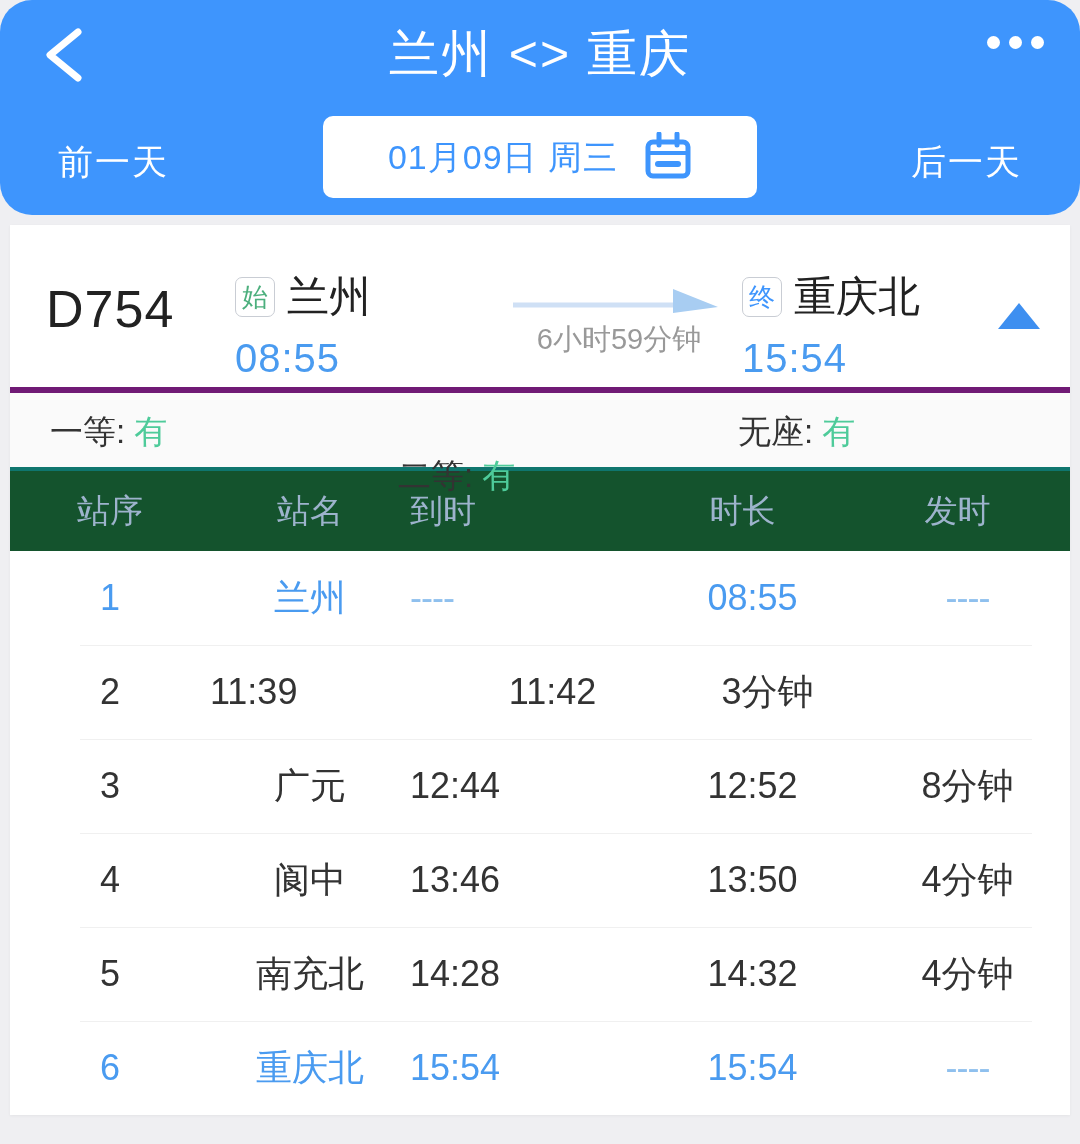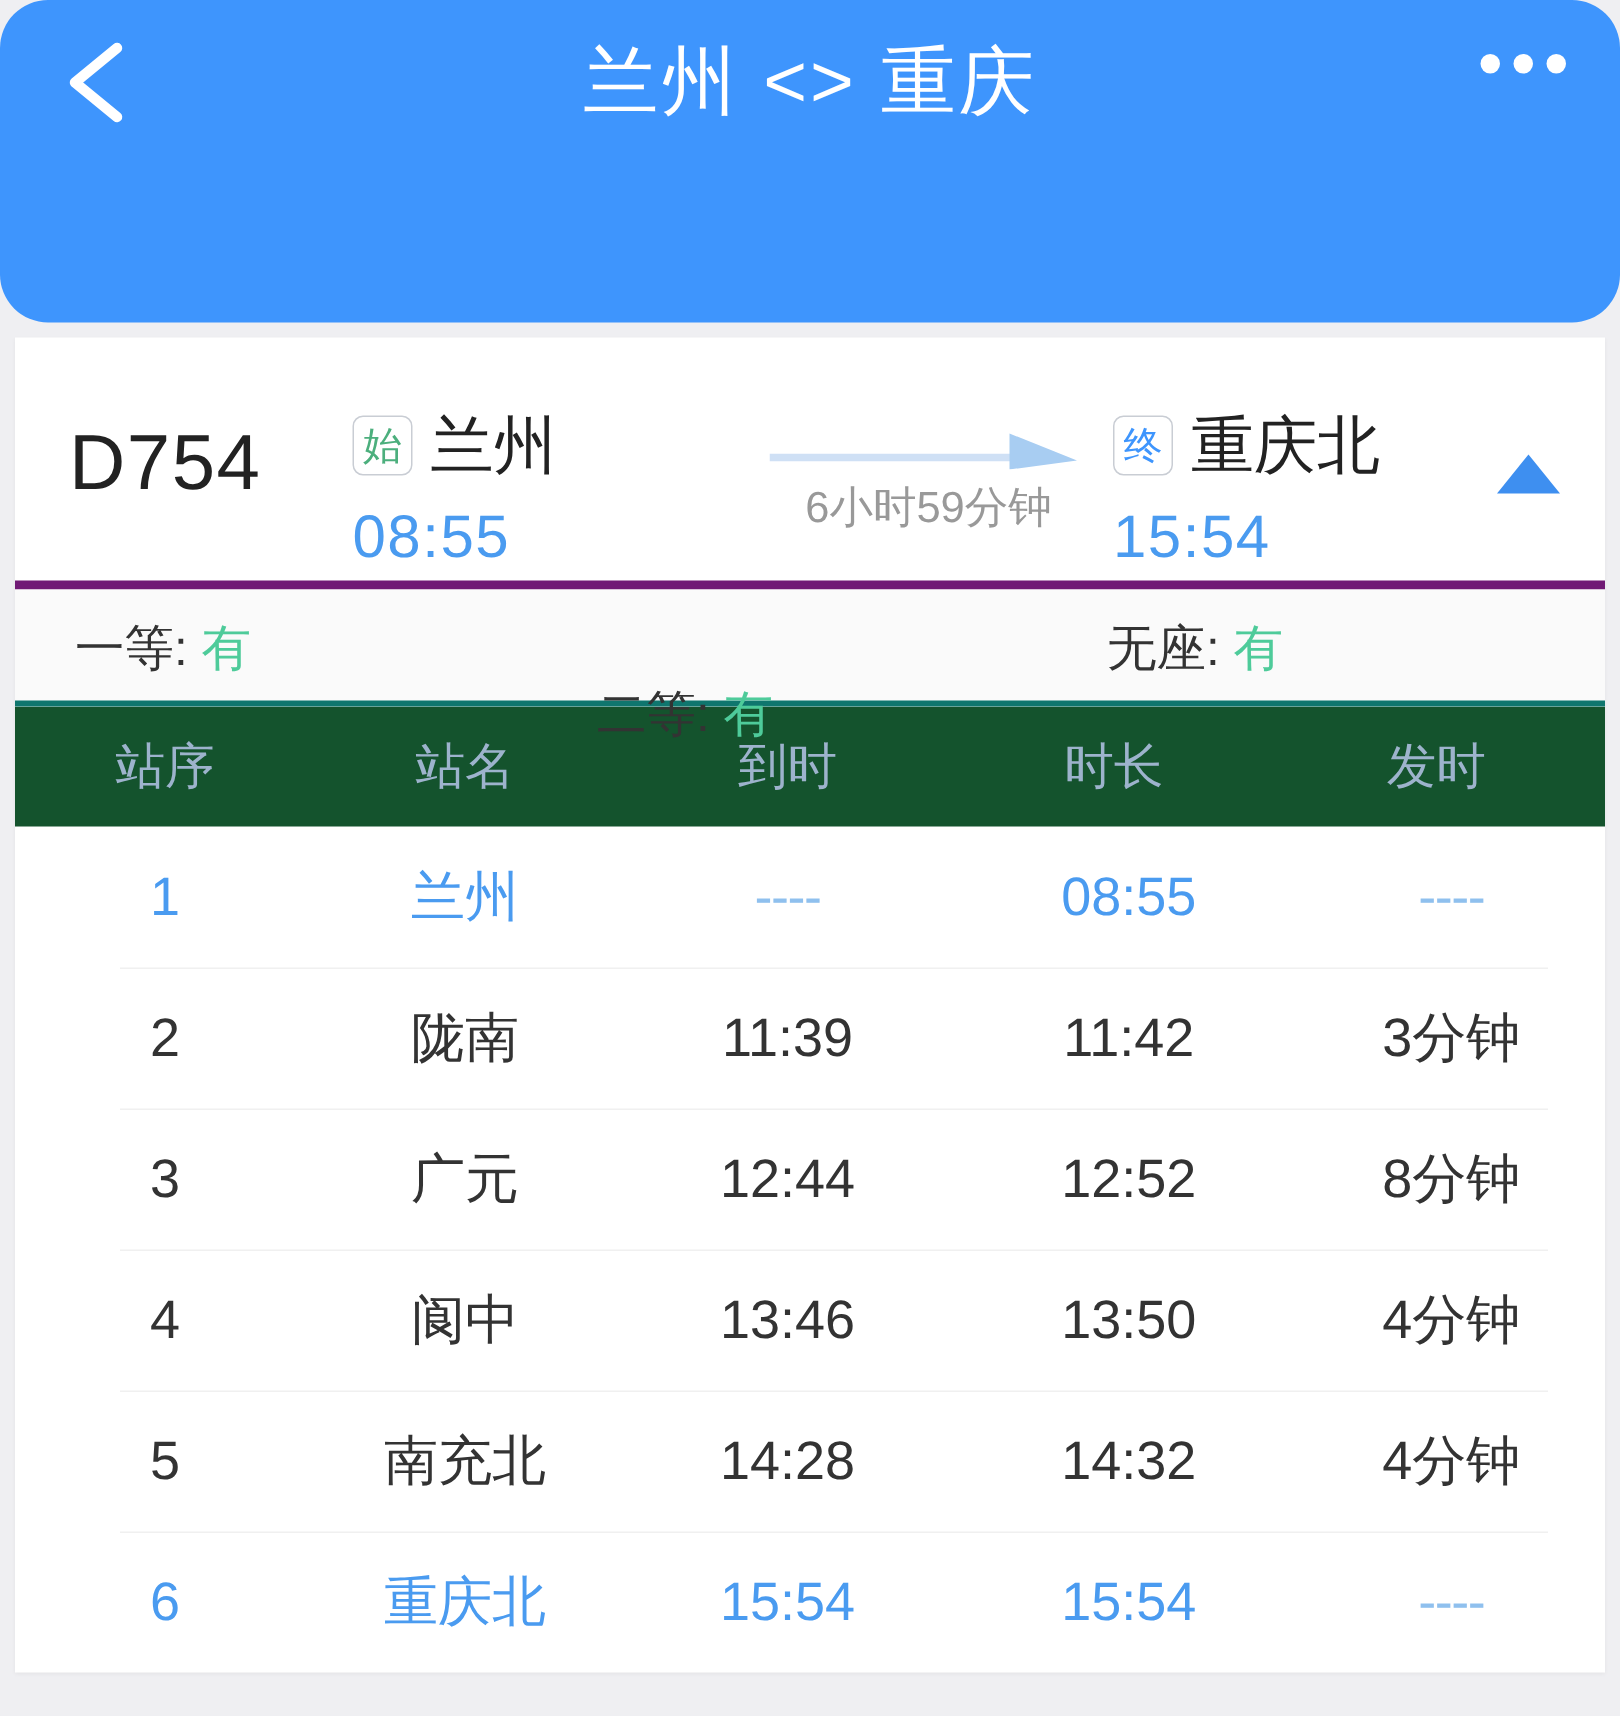--- a/index.html
+++ b/index.html
@@ -253,21 +253,21 @@
     line-height: 48px;
     white-space: nowrap;
   }
   .trow.highlight .td { color: #4a9bf0; }
   .trow .td.dash { color: #8fc0ee; letter-spacing: -1px; }
   .trow.highlight .td.dash { color: #8fc0ee; }
 
   
   .c-seq  { width: 200px; text-align: center; flex: none; }
   .c-name { width: 200px; text-align: center; flex: none; }
-  .c-arr  { width: 230px; text-align: center; flex: none; }
+  .c-arr  { width: 230px; text-align: left; flex: none; }
   .c-dep  { width: 225px; text-align: center; flex: none; }
   .c-dur  { width: 205px; text-align: center; flex: none; }
 </style>
 </head>
 <body>
 
 <div class="topbar">
 
   <div class="nav-row">
 
@@ -279,20 +279,37 @@
 
     <div class="page-title">兰州 &lt;&gt; 重庆</div>
 
     <div class="more-icon">
       <i></i>
       <i></i>
       <i></i>
     </div>
   </div>
 
+  <div class="date-row">
+
+    <div class="day-btn day-prev">前一天</div>
+
+    <div class="date-box">
+      <span class="date-text">01月09日 周三</span>
+      <svg class="cal-icon" width="48" height="50" viewBox="0 0 48 50">
+        <rect x="4" y="10" width="40" height="34" rx="5" ry="5" fill="none" stroke="#3e95fd" stroke-width="5"></rect>
+        <line x1="4" y1="21" x2="44" y2="21" stroke="#3e95fd" stroke-width="4"></line>
+        <line x1="15" y1="2" x2="15" y2="13" stroke="#3e95fd" stroke-width="5" stroke-linecap="round"></line>
+        <line x1="33" y1="2" x2="33" y2="13" stroke="#3e95fd" stroke-width="5" stroke-linecap="round"></line>
+        <line x1="14" y1="32" x2="34" y2="32" stroke="#3e95fd" stroke-width="6" stroke-linecap="round"></line>
+      </svg>
+    </div>
+
+    <div class="day-btn day-next">后一天</div>
+  </div>
 </div>
 
 <div class="card">
 
   <div class="summary">
 
     <div class="train-no">D754</div>
 
     <div class="endpoint ep-from">
       <div class="ep-head">
@@ -351,21 +368,20 @@
   <div>
     <div class="trow highlight">
       <div class="td c-seq">1</div>
       <div class="td c-name">兰州</div>
       <div class="td c-arr dash">----</div>
       <div class="td c-dep">08:55</div>
       <div class="td c-dur dash">----</div>
     </div>
     <div class="trow">
       <div class="td c-seq">2</div>
-      <div class="td c-name">陇南</div>
       <div class="td c-arr">11:39</div>
       <div class="td c-dep">11:42</div>
       <div class="td c-dur">3分钟</div>
     </div>
     <div class="trow">
       <div class="td c-seq">3</div>
       <div class="td c-name">广元</div>
       <div class="td c-arr">12:44</div>
       <div class="td c-dep">12:52</div>
       <div class="td c-dur">8分钟</div>

